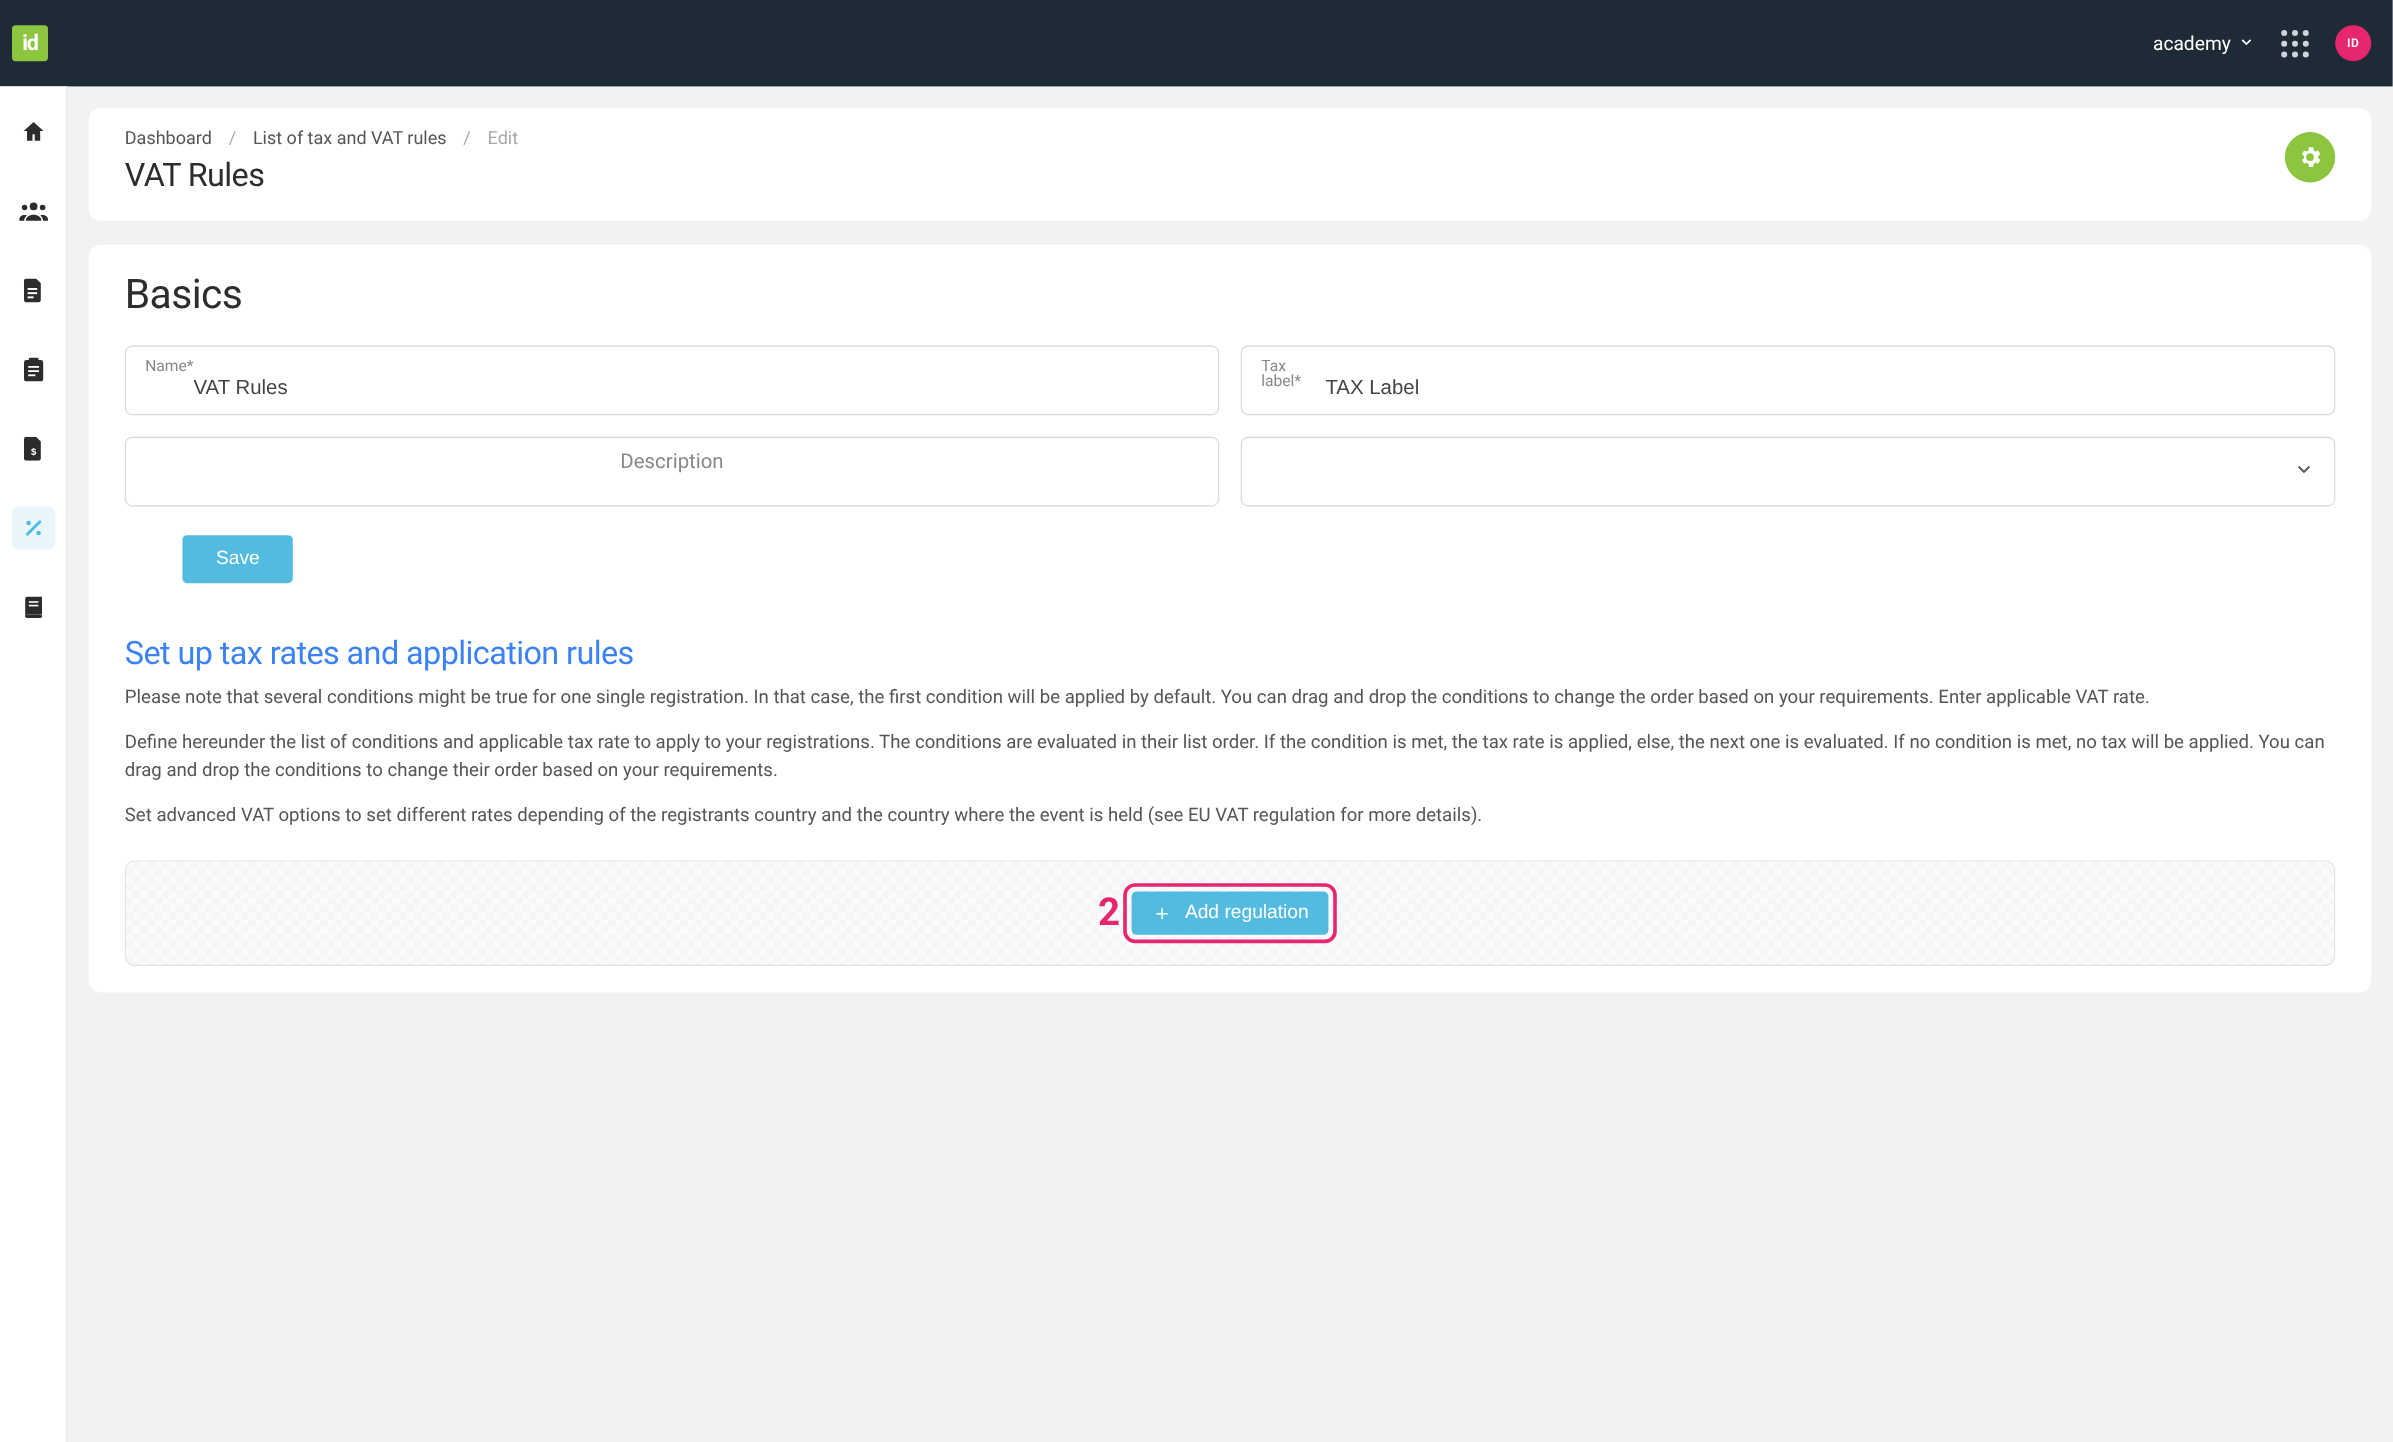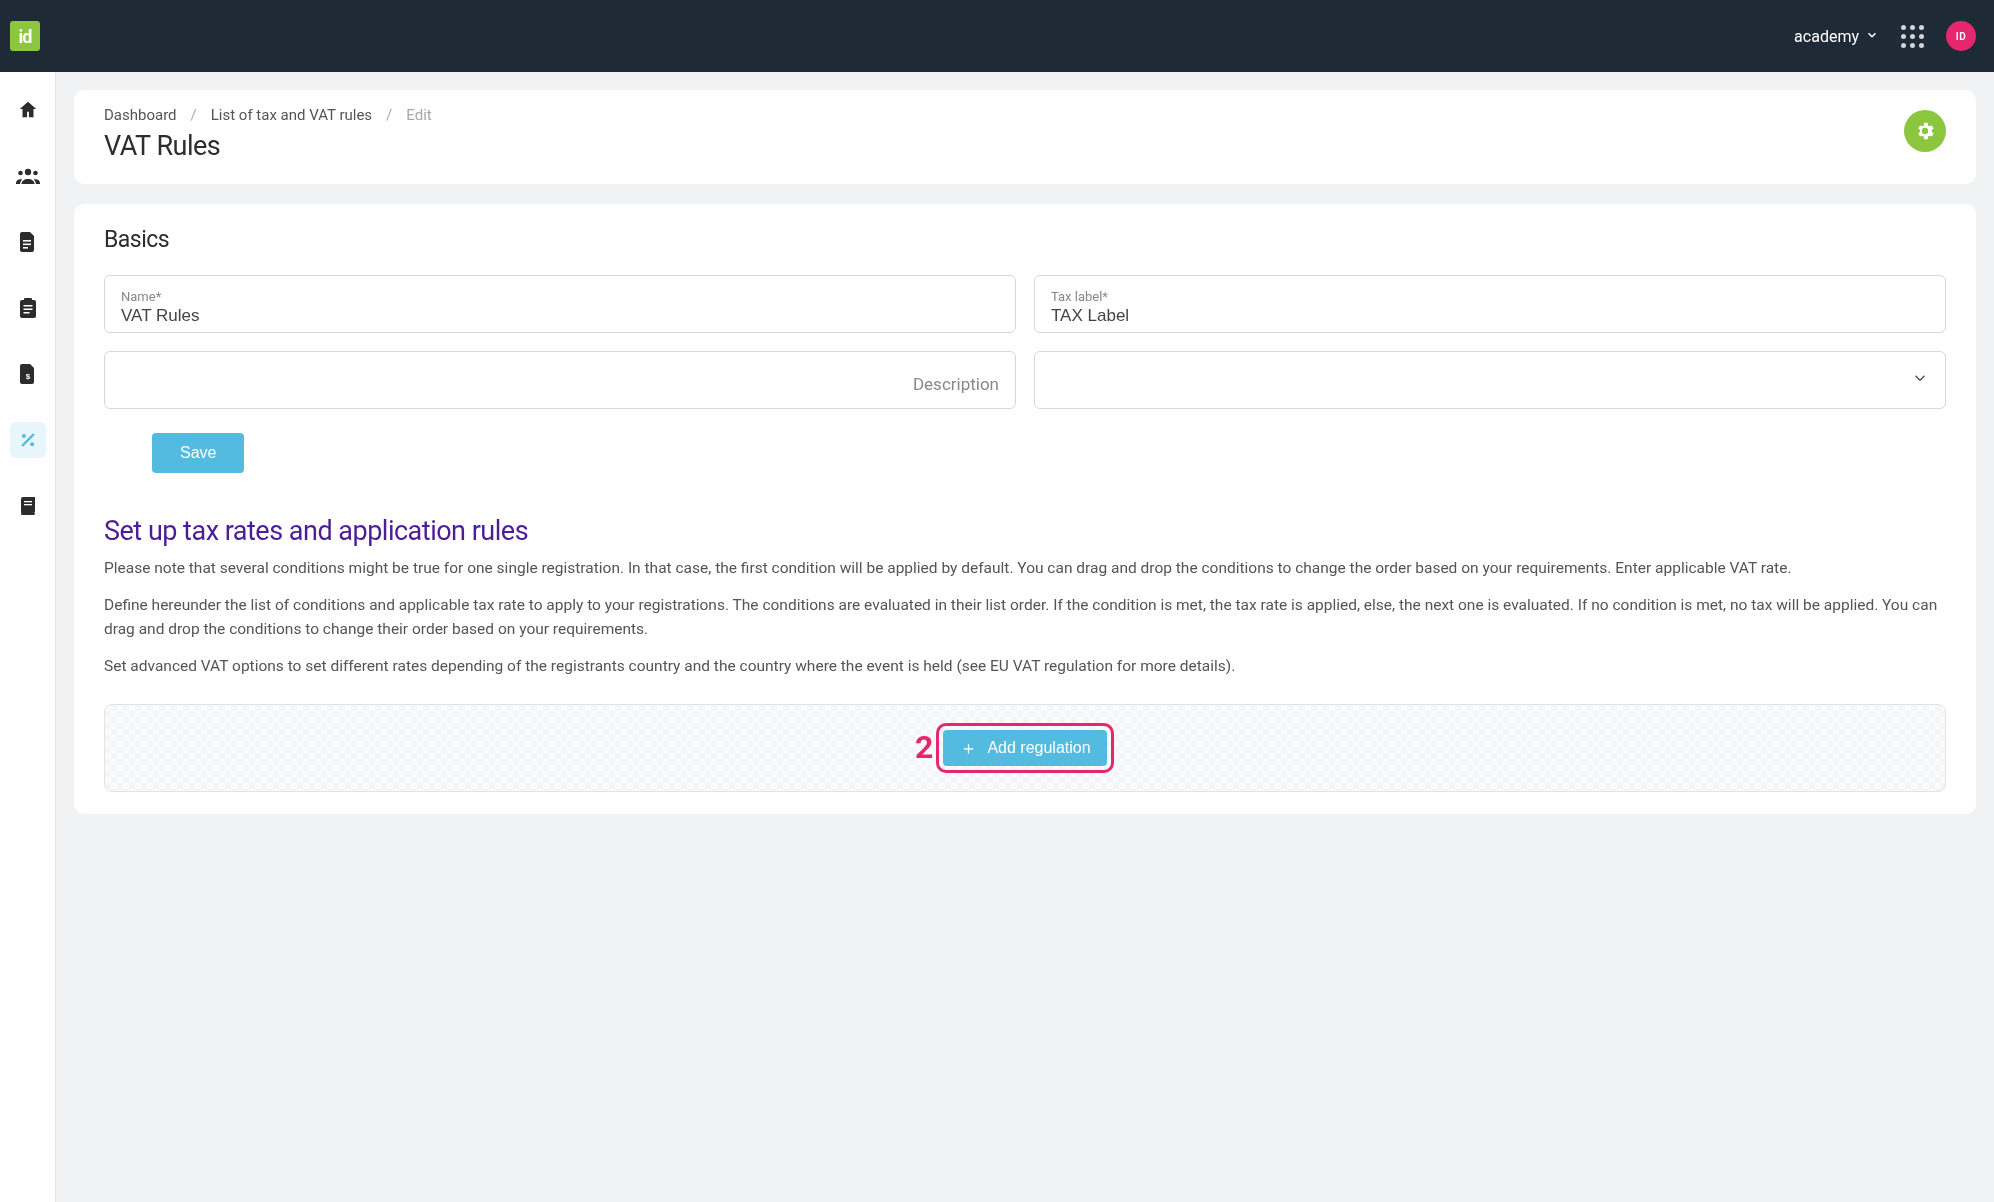--- a/index.html
+++ b/index.html
@@ -100,33 +100,33 @@
   .breadcrumb .crumb.muted { color: #a7a7a7; cursor: default; }
   .page-title { font-size: 27px; font-weight: 400; color: #2d2d2d; letter-spacing: -0.5px; }
   .gear-btn {
     width: 42px; height: 42px; border-radius: 50%;
     background: #8bc63e; color: #fff;
     display: flex; align-items: center; justify-content: center;
     cursor: pointer; margin-top: 4px;
   }
 
   
-  .section-title { font-size: 23px; font-weight: 400; color: #2d2d2d; letter-spacing: -0.5px; margin-bottom: 22px; }
+  .section-title { font-size: 34px; font-weight: 400; color: #2d2d2d; letter-spacing: -0.5px; margin-bottom: 22px; }
   .form-grid {
     display: grid;
     grid-template-columns: 1fr 1fr;
     gap: 18px;
   }
   .field {
     position: relative;
     border: 1px solid #d7d8da;
     border-radius: 6px;
     padding: 10px 16px 2px 16px;
     min-height: 58px;
-    display: flex; flex-direction: column; justify-content: center;
+    display: flex; flex-direction: row; justify-content: center;
     background: #fff;
   }
   .field .float-label {
     font-size: 13px; color: #888; line-height: 1;
   }
   .field input {
     border: none; outline: none; font-size: 17px; color: #444;
     padding: 0; background: transparent; width: 100%;
     margin-top: 3px;
   }
@@ -143,21 +143,21 @@
     color: #fff;
     border: none;
     border-radius: 4px;
     padding: 11px 28px;
     font-size: 16px;
     cursor: pointer;
     margin-left: 48px;
   }
 
   
-  .rules-heading { font-size: 27px; font-weight: 400; color: #4c1d95; letter-spacing: -0.5px; margin: 42px 0 10px 0; }
+  .rules-heading { font-size: 27px; font-weight: 400; color: #3b82f6; letter-spacing: -0.5px; margin: 42px 0 10px 0; }
   .rules-p {
     font-size: 15.5px; color: #555; line-height: 1.5;
     margin-bottom: 14px;
   }
 
   .drop-zone {
     margin-top: 26px;
     border: 1px solid #e2e3e5;
     border-radius: 8px;
     background-image:

